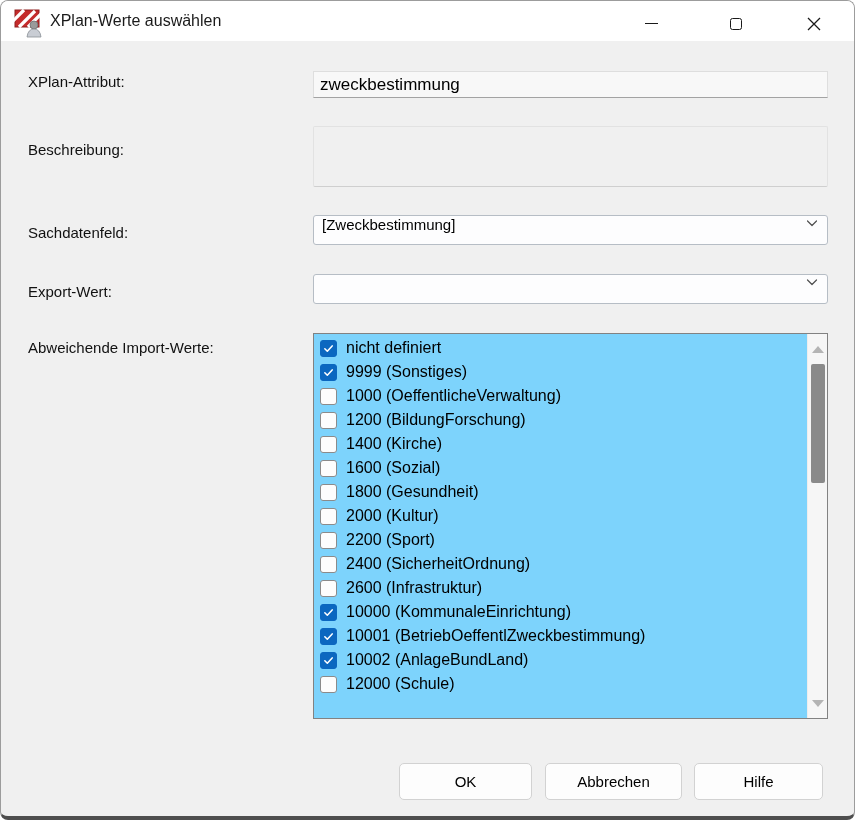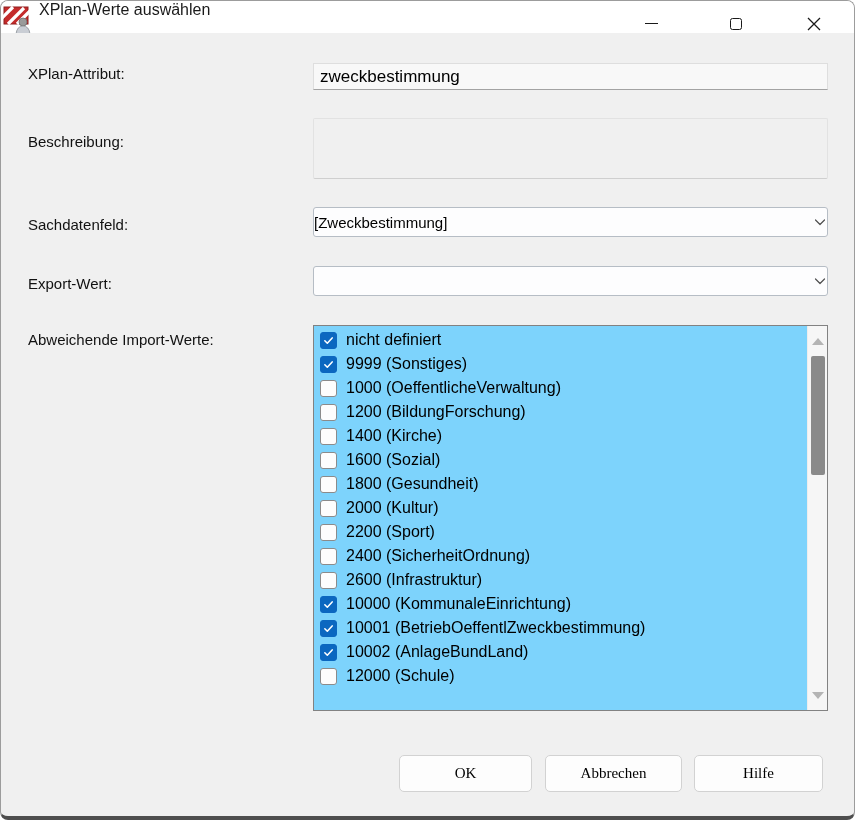--- a/index.html
+++ b/index.html
@@ -12,25 +12,25 @@
     background: #f0f0f0;
     border: 1px solid #9c9c9c;
     border-bottom: 4px solid #4e4e4e;
     border-radius: 8px;
     overflow: hidden;
   }
 
   
   .titlebar {
     position: relative;
-    height: 32px;
+    height: 40px;
     background: #ffffff;
     display: flex;
-    align-items: flex-start;
-    padding-left: 2px;
+    align-items: center;
+    padding-left: 13px;
   }
   .app-icon { width: 30px; height: 30px; margin-right: 6px; flex: 0 0 auto; margin-top: 4px; }
   .title-text { font-size: 16px; color: #1a1a1a; white-space: nowrap; }
   .win-btn {
     position: absolute; top: 0; width: 46px; height: 45px;
     display: flex; align-items: center; justify-content: center;
     background: transparent; border: none; cursor: default;
   }
   .win-btn.min   { left: 627px; }
   .win-btn.max   { left: 712px; }
@@ -56,22 +56,22 @@
     background: #f0f0f0;
     border: 1px solid #e2e2e2;
     border-bottom-color: #cfcfcf;
     border-radius: 2px;
   }
   .combo {
     position: absolute; left: 312px; width: 515px; height: 30px;
     background: #fdfdfe;
     border: 1px solid #b6bdc5;
     border-radius: 3px;
-    display: flex; align-items: center;
-    padding: 0 0;
+    display: flex; align-items: flex-start;
+    padding: 0 8px;
     font-size: 15px; color: #000;
     cursor: default;
   }
   .combo .combo-value { flex: 1 1 auto; white-space: nowrap; overflow: hidden; }
   .combo .chev { flex: 0 0 auto; width: 14px; height: 14px; }
 
   
   .listbox {
     position: absolute; left: 312px; top: 292px; width: 515px; height: 386px;
     background: #7dd3fc;
@@ -100,21 +100,21 @@
   .tri-up   { width: 0; height: 0; border-left: 6px solid transparent; border-right: 6px solid transparent; border-bottom: 7px solid #b4b4b4; }
   .tri-down { width: 0; height: 0; border-left: 6px solid transparent; border-right: 6px solid transparent; border-top: 7px solid #b4b4b4; }
   .sb-thumb { position: absolute; left: 3px; width: 14px; top: 30px; height: 119px; background: #8a8a8a; border-radius: 2px; }
 
   
   .dlg-btn {
     position: absolute; top: 722px; height: 37px;
     background: #fdfdfd;
     border: 1px solid #d2d2d2;
     border-radius: 5px;
-    font-family: Liberation Serif, serif;
+    font-family: Liberation Sans, sans-serif;
     font-size: 15px; color: #000;
     cursor: default;
   }
   .dlg-btn.ok     { left: 398px; width: 133px; }
   .dlg-btn.cancel { left: 544px; width: 137px; }
   .dlg-btn.help   { left: 693px; width: 129px; }
 </style>
 </head>
 <body>
 

